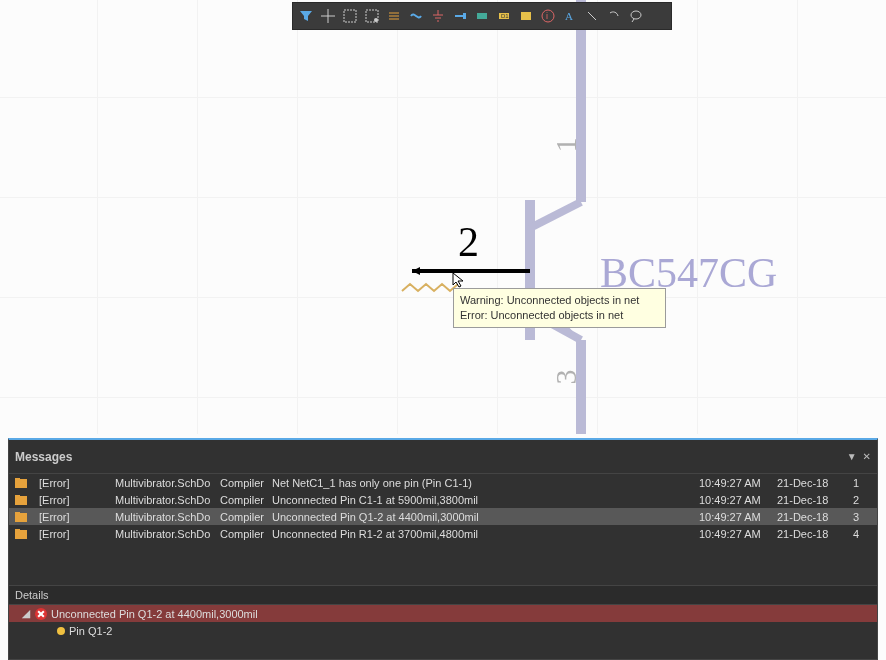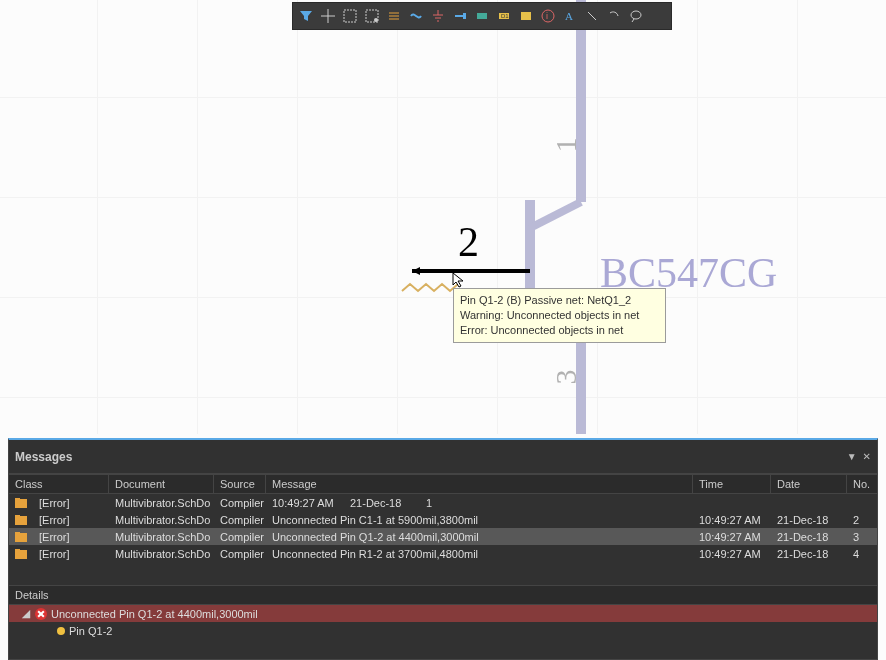--- a/index.html
+++ b/index.html
@@ -135,21 +135,20 @@
   <div class="pin-label p2">2</div>
   <div class="pin-label p1">1</div>
   <div class="pin-label p3">3</div>
   <div class="ref part">BC547CG</div>
 
   <svg class="cursor" viewBox="0 0 16 16">
     <path d="M1 1 L1 13 L4 10 L7 15 L9 14 L6 9 L11 9 Z" fill="#fff" stroke="#000" stroke-width="1"></path>
   </svg>
 
   <div class="tooltip">
-    <div>Pin Q1-2 (B) Passive    net: NetQ1_2</div>
     <div>Warning: Unconnected objects in net</div>
     <div>Error: Unconnected objects in net</div>
   </div>
 
   <div class="toolbar">
     <div class="tbtn">
         <svg width="14" height="14">
           <path d="M1 2h12l-4 5v5l-4-2V7z" fill="#5aa9e6"></path>
         </svg>
       </div>
@@ -244,41 +243,33 @@
 
 <div class="panel">
   <div class="panel-head">
     <span class="title">Messages</span>
     <span class="ctrls">
       <span>▼</span>
       <span>✕</span>
     </span>
   </div>
 
-  <div class="grid-head">
-    <div class="gh class">Class</div>
-    <div class="gh doc">Document</div>
-    <div class="gh src">Source</div>
-    <div class="gh msg">Message</div>
-    <div class="gh time">Time</div>
-    <div class="gh date">Date</div>
-    <div class="gh no">No.</div>
-  </div>
 
   <div class="rows" id="rows">
       <div class="row">
         <div class="c class">
           <svg class="err-ico" viewBox="0 0 12 12">
             <rect x="0" y="2" width="12" height="9" fill="#e6a23c"></rect>
             <rect x="0" y="1" width="5" height="3" fill="#e6a23c"></rect>
           </svg>
           <span>[Error]</span>
         </div>
         <div class="c doc">Multivibrator.SchDo</div>
         <div class="c src">Compiler</div>
+        <div class="c msg">Net NetC1_1 has only one pin (Pin C1-1)</div>
         <div class="c time">10:49:27 AM</div>
         <div class="c date">21-Dec-18</div>
         <div class="c no">1</div>
       </div>
       <div class="row">
         <div class="c class">
           <svg class="err-ico" viewBox="0 0 12 12">
             <rect x="0" y="2" width="12" height="9" fill="#e6a23c"></rect>
             <rect x="0" y="1" width="5" height="3" fill="#e6a23c"></rect>
           </svg>

